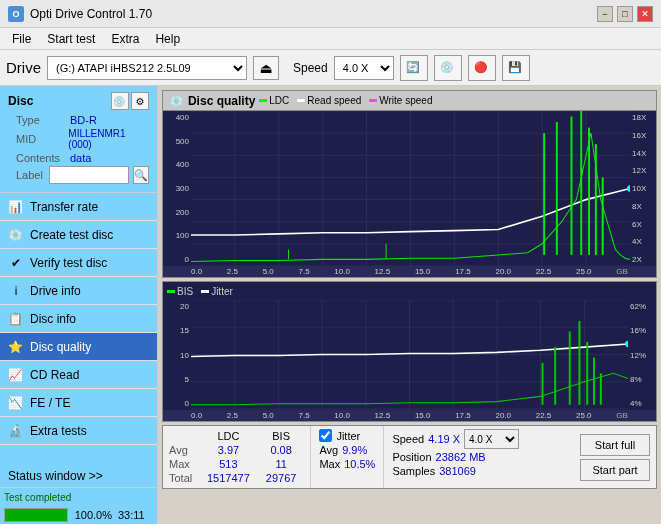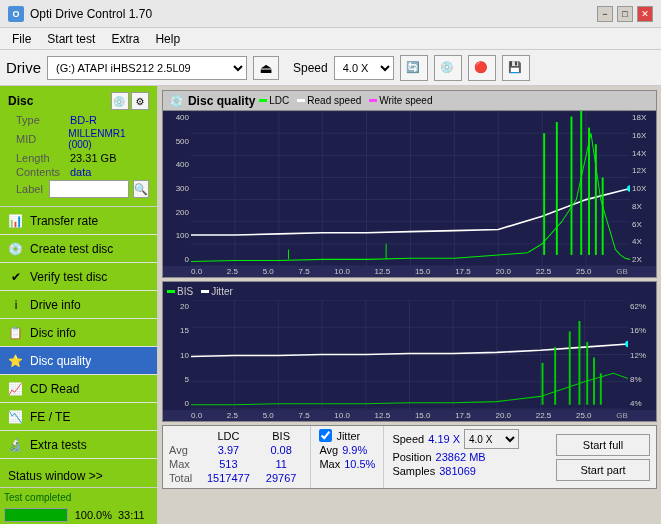--- a/index.html
+++ b/index.html
@@ -23,21 +23,21 @@
     .drive-select { height: 24px; width: 200px; font-size: 11px; border: 1px solid #999; background: white; padding: 0 4px; }
     .toolbar-btn { height: 24px; width: 26px; border: 1px solid #999; background: #f5f5f5; cursor: pointer; display: flex; align-items: center; justify-content: center; font-size: 14px; }
     .speed-label { font-size: 12px; font-weight: 500; margin-left: 8px; }
     .speed-select { height: 24px; width: 60px; font-size: 11px; border: 1px solid #999; background: white; padding: 0 4px; }
     .toolbar-icon-btn { height: 26px; width: 28px; border: 1px solid #999; background: #f5f5f5; cursor: pointer; display: flex; align-items: center; justify-content: center; }
 
     
     .main { display: flex; height: calc(524px - 86px); }
 
     
-    .sidebar { width: 158px; background: #84cc16; border-right: 1px solid #ccc; display: flex; flex-direction: column; }
+    .sidebar { width: 158px; background: #7dd3fc; border-right: 1px solid #ccc; display: flex; flex-direction: column; }
 
     
     .disc-panel { padding: 6px 8px; border-bottom: 1px solid #ccc; }
     .disc-panel-header { display: flex; align-items: center; justify-content: space-between; margin-bottom: 4px; }
     .disc-panel-title { font-size: 12px; font-weight: 600; }
     .disc-row { display: flex; align-items: center; margin-bottom: 2px; gap: 4px; margin-left: 8px; }
     .disc-row-label { font-size: 11px; color: #555; width: 50px; }
     .disc-row-value { font-size: 11px; color: #0000cc; font-weight: 500; }
     .disc-row-value.black { color: #000; }
     .label-input { width: 80px; height: 18px; border: 1px solid #999; font-size: 10px; padding: 0 2px; }
@@ -54,21 +54,21 @@
     .progress-text { font-size: 11px; min-width: 38px; text-align: right; }
     .status-time { font-size: 11px; min-width: 35px; }
 
     
     .content { flex: 1; background: #d4d0c8; display: flex; flex-direction: column; padding: 4px; gap: 3px; }
     .chart-header { background: #c8c8c8; height: 20px; display: flex; align-items: center; padding: 0 6px; gap: 4px; border-bottom: 1px solid #888; }
     .chart-title { font-size: 12px; font-weight: 600; }
     .chart-legend { display: flex; align-items: center; gap: 8px; font-size: 10px; }
     .legend-item { display: flex; align-items: center; gap: 2px; }
     .legend-dot { width: 8px; height: 3px; }
-    .action-btn { height: 22px; width: 94px; font-size: 11px; border: 1px solid #999; background: #f0f0f0; cursor: pointer; margin-left: 20px; }
+    .action-btn { height: 22px; width: 70px; font-size: 11px; border: 1px solid #999; background: #f0f0f0; cursor: pointer; margin-left: 20px; }
   </style>
 </head>
 <body>
 
 <div class="title-bar">
   <div class="title-bar-left">
     <div class="title-bar-icon">O</div>
     <span>Opti Drive Control 1.70</span>
   </div>
   <div class="title-bar-controls">
@@ -113,24 +113,20 @@
           <div class="toolbar-icon-btn" style="width:18px;height:18px;font-size:10px;">⚙</div>
         </div>
       </div>
       <div class="disc-row">
         <span class="disc-row-label">Type</span>
         <span class="disc-row-value">BD-R</span>
       </div>
       <div class="disc-row">
         <span class="disc-row-label">MID</span>
         <span class="disc-row-value" style="font-size:10px;">MILLENMR1 (000)</span>
-      </div>
-      <div class="disc-row">
-        <span class="disc-row-label">Length</span>
-        <span class="disc-row-value black">23.31 GB</span>
       </div>
       <div class="disc-row">
         <span class="disc-row-label">Contents</span>
         <span class="disc-row-value">data</span>
       </div>
       <div class="disc-row">
         <span class="disc-row-label">Label</span>
         <input class="label-input" type="text" value="" style="">
         <div class="label-btn">🔍</div>
       </div>

